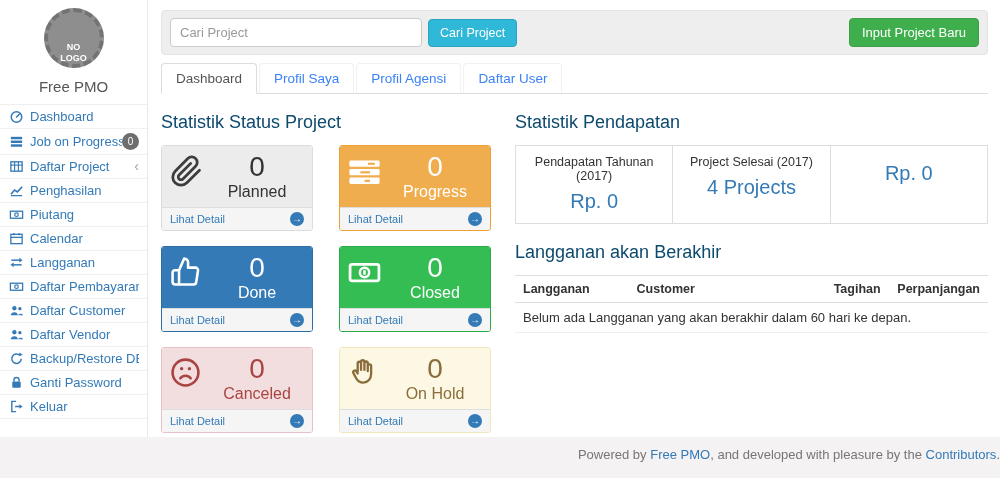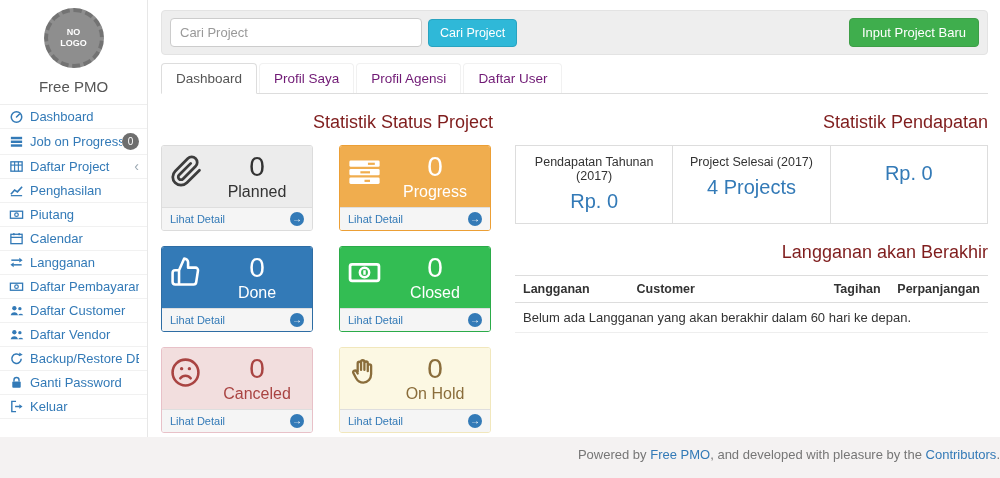--- a/index.html
+++ b/index.html
@@ -4,47 +4,47 @@
 <style>
   * { margin:0; padding:0; box-sizing:border-box; }
   html,body { background:#f4f2f2; }
   body { font-family:"Liberation Sans", sans-serif; }
   .page { position:relative; width:1000px; height:478px; background:#f4f2f2; overflow:hidden; }
   .content-band { position:absolute; top:0; left:0; width:1000px; height:437px; background:#fff; }
 
   
   .sidebar { position:absolute; top:0; left:0; width:148px; height:437px; background:#fff; border-right:1px solid #e7e7e7; }
   .logo-wrap { text-align:center; padding-top:8px; }
-  .logo { width:60px; height:60px; margin:0 auto; border-radius:50%; background:#8e8e8e; border:4px dashed #737373; display:flex; align-items:center; justify-content:center; }
+  .logo { width:60px; height:60px; margin:0 auto; border-radius:50%; background:#8e8e8e; border:4px dashed #737373; display:flex; align-items:flex-end; justify-content:center; }
   .logo span { color:#fff; font-size:9px; font-weight:bold; line-height:1.2; text-align:center; width:30px; }
   .brand { text-align:center; color:#555; font-size:15px; margin:10px 0 9px; }
   .menu { list-style:none; border-top:1px solid #eee; }
   .menu li { display:flex; align-items:center; padding:4px 8px 4px 9px; border-bottom:1px solid #f1f1f1; color:#337ab7; font-size:13px; cursor:pointer; }
   .menu li .mi { width:16px; height:14px; margin-right:5px; flex:0 0 16px; display:inline-flex; align-items:center; }
   .menu li .lbl { flex:1; white-space:nowrap; overflow:hidden; }
   .badge0 { background:#6e6e6e; color:#fff; border-radius:50%; width:17px; height:17px; font-size:10px; line-height:17px; text-align:center; flex:0 0 17px; }
   .chev::after { content:"‹"; color:#9aa7b1; font-size:14px; line-height:10px; }
 
   
   .main { position:absolute; left:149px; top:0; width:851px; height:437px; padding:10px 12px 0 12px; background:#fff; }
   .well { background:#eeeeee; border:1px solid #e3e3e3; border-radius:4px; padding:7px 8px; height:45px; display:flex; align-items:center; }
   .search-input { width:252px; height:29px; border:1px solid #ccc; border-radius:4px; padding:0 9px; font-size:13px; color:#333; background:#fff; }
   .search-input::placeholder { color:#999; }
   .btn { display:inline-block; border-radius:4px; font-size:12.5px; cursor:pointer; }
   .btn-search { background:#2fb8d8; border:1px solid #28a3c0; color:#fff; padding:6px 11px; margin-left:6px; }
   .btn-new { background:#44b549; background:#4cb052; border:1px solid #3e9e47; color:#fff; padding:6px 12px; margin-left:auto; font-size:13px; background:#3fae4d; }
 
   .tabs { margin-top:8px; border-bottom:1px solid #ddd; display:flex; }
-  .tab { padding:7px 14px; font-size:13.5px; color:#701a75; cursor:pointer; border:1px solid #f1f1f1; border-bottom:none; border-radius:4px 4px 0 0; margin-right:2px; background:transparent; }
+  .tab { padding:7px 14px; font-size:13.5px; color:#3b82f6; cursor:pointer; border:1px solid #f1f1f1; border-bottom:none; border-radius:4px 4px 0 0; margin-right:2px; background:transparent; }
   .tab.active { background:#fff; color:#555; border:1px solid #ddd; border-bottom:1px solid #fff; margin-bottom:-1px; }
 
   .cols { display:flex; margin-top:6px; }
   .col-left { width:332px; flex:0 0 332px; }
   .col-right { flex:1; padding-left:22px; }
-  .sec-title { font-size:18px; color:#7f1d1d; text-align:right; font-weight:normal; margin:12px 0 12px; }
+  .sec-title { font-size:18px; color:#0c4a6e; text-align:left; font-weight:normal; margin:12px 0 12px; }
 
   
   .cards { display:grid; grid-template-columns:152px 152px; column-gap:26px; row-gap:15px; }
   .card { border:1px solid #ddd; border-radius:3px; overflow:hidden; }
   .card-body { height:61px; padding:6px 8px 4px 8px; display:flex; }
   .card-icn { width:40px; display:flex; align-items:flex-start; padding-top:3px; }
   .card-stat { flex:1; text-align:center; }
   .card-num { font-size:28px; line-height:30px; }
   .card-lbl { font-size:16px; line-height:19px; }
   .card-footer { background:#f5f5f5; padding:4px 8px; display:flex; align-items:center; font-size:11px; color:#337ab7; border-top:1px solid rgba(0,0,0,0.09); cursor:pointer; }

